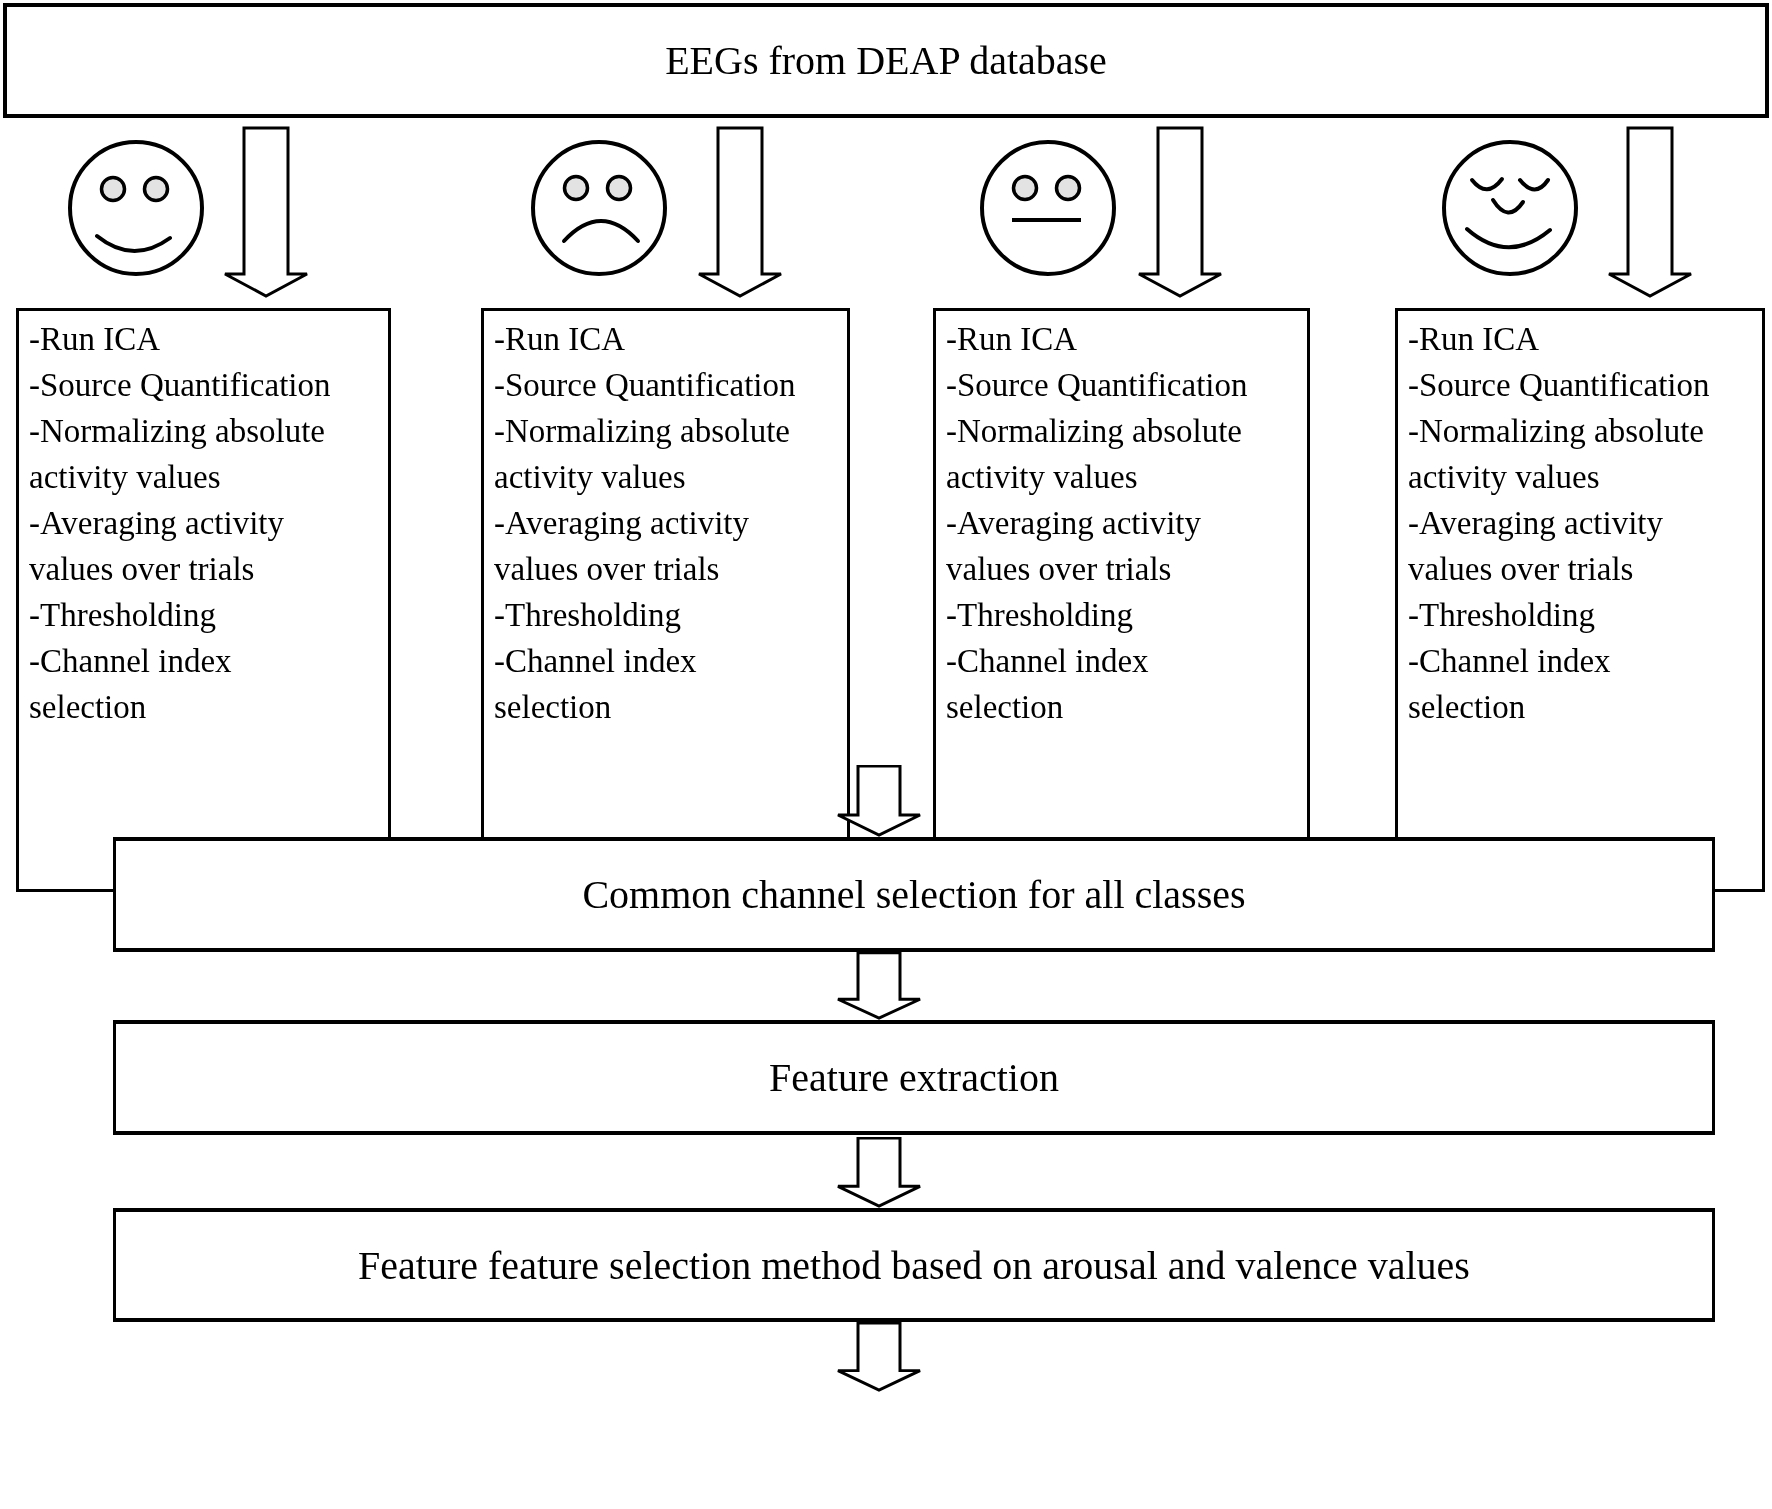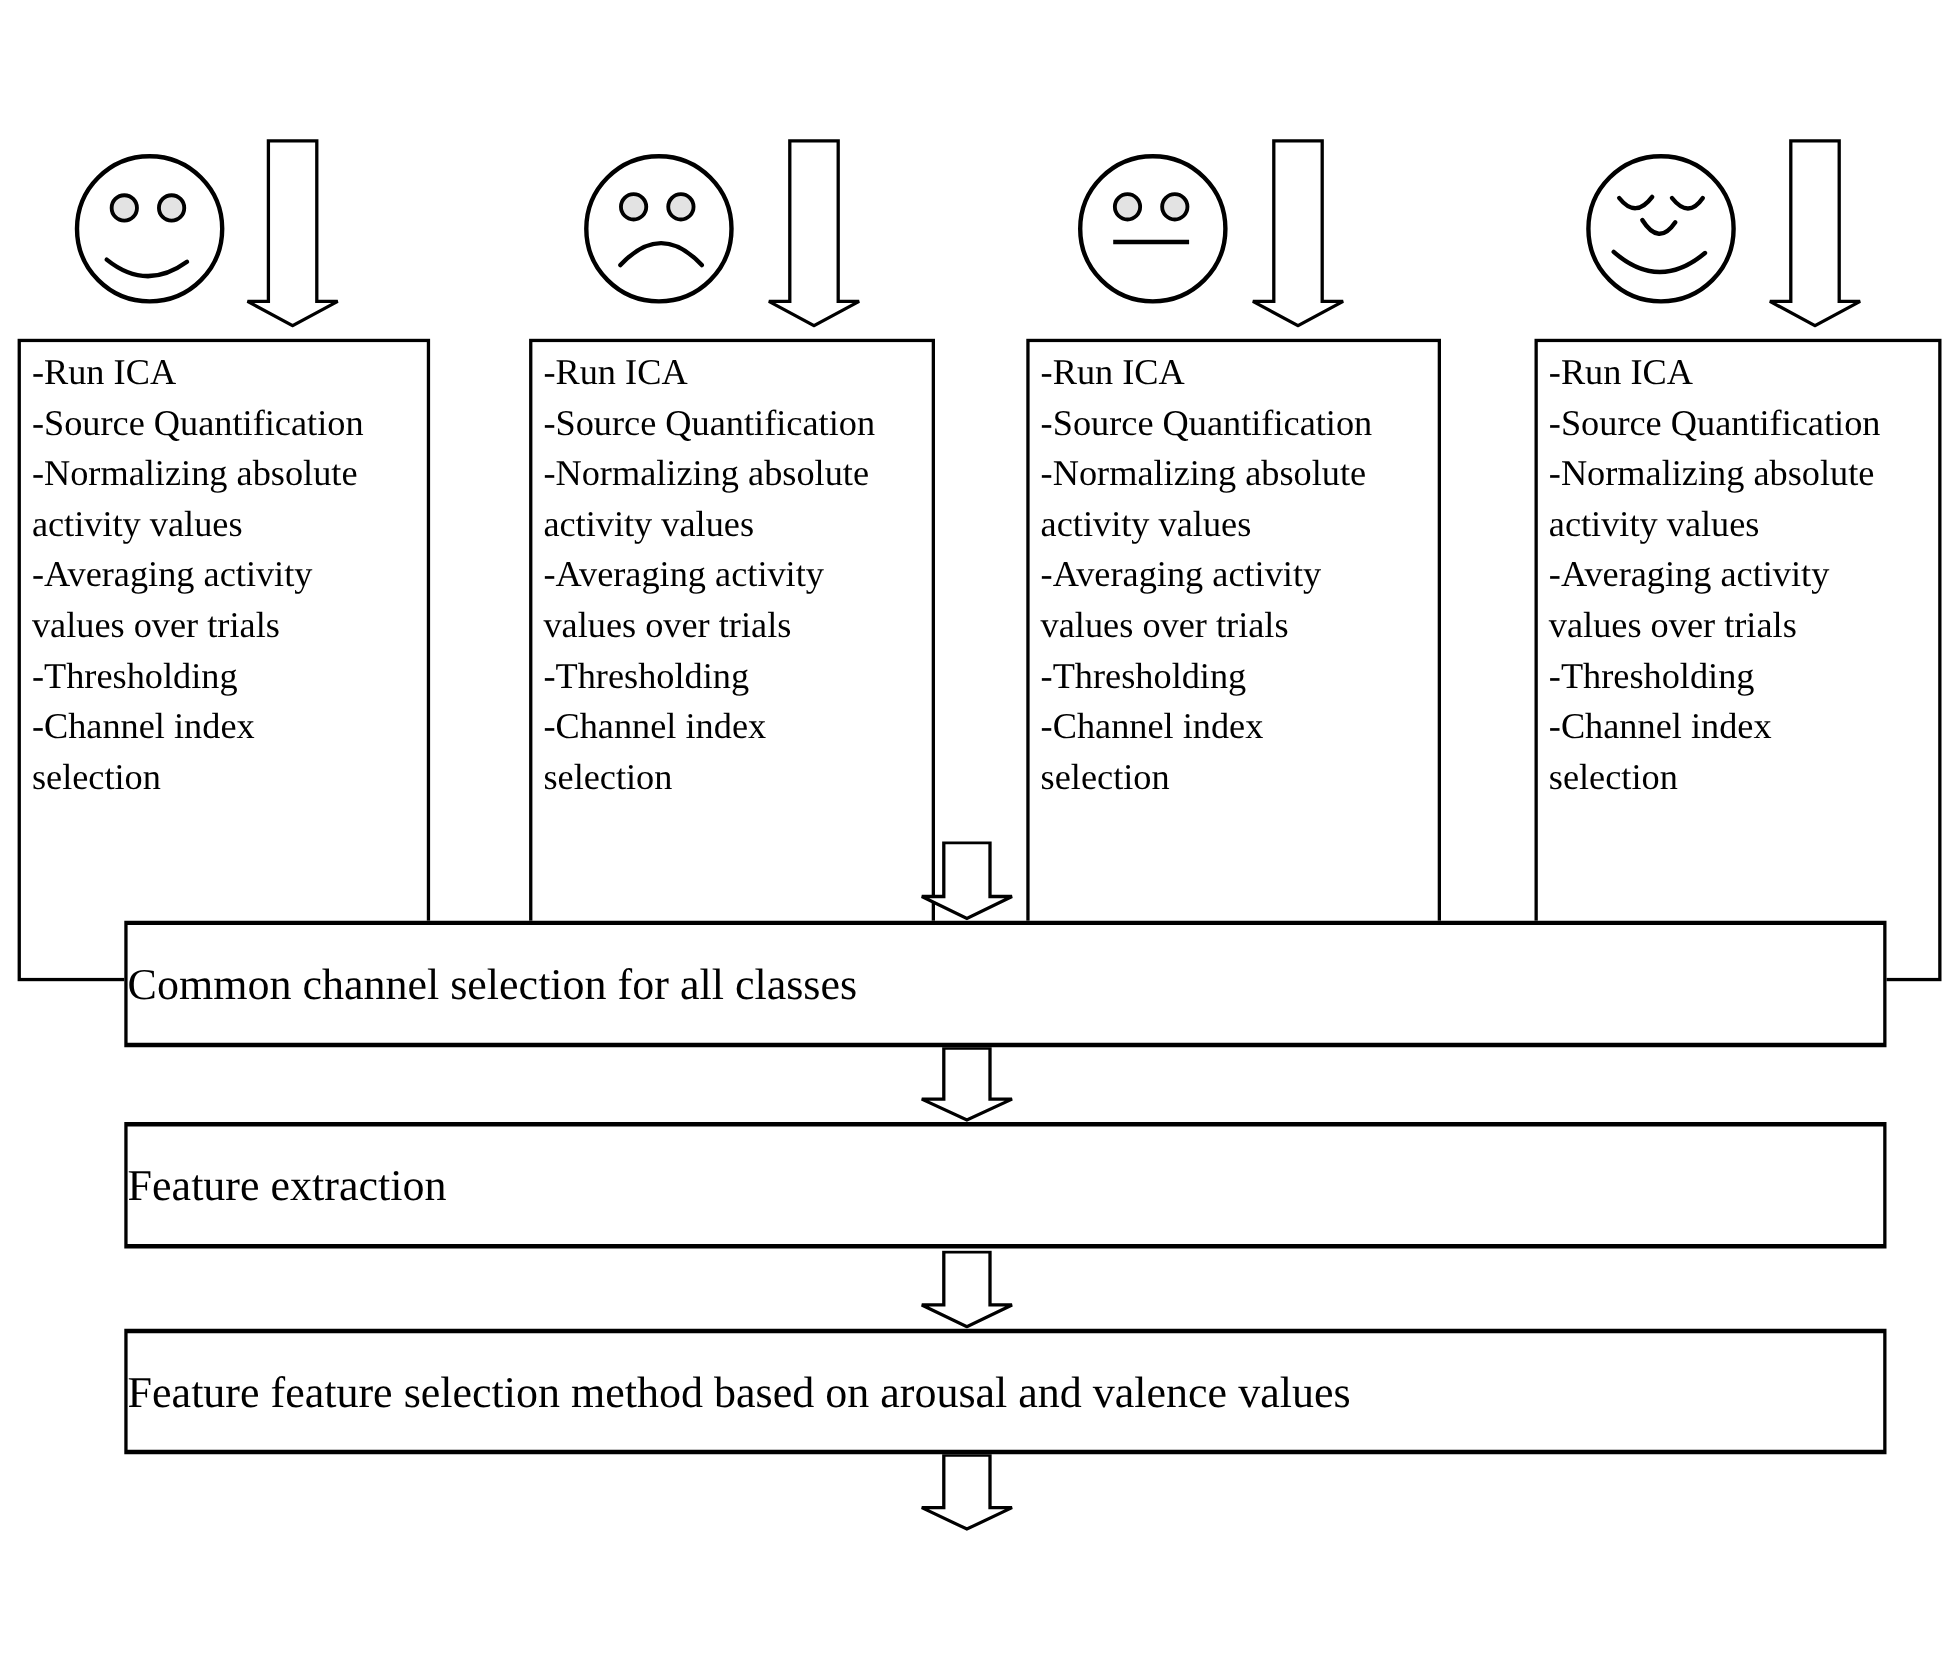--- a/index.html
+++ b/index.html
@@ -5,35 +5,38 @@
   html,body{margin:0;padding:0;background:#ffffff;}
   #canvas{
     position:relative;width:1772px;height:1509px;background:var(--box-fill,#fff);
     font-family:"Liberation Serif","DejaVu Serif",serif;color:var(--stroke,#000);
     overflow:hidden;
   }
   .box{position:absolute;background:var(--box-fill,#fff);border:3px solid var(--stroke,#000);box-sizing:border-box;}
   .topbox{left:3px;top:3px;width:1766px;height:115px;border-width:4px;
     display:flex;align-items:center;justify-content:center;font-size:40px;}
   .bigbox{left:113px;width:1602px;border-width:4px 3px;
-    display:flex;align-items:center;justify-content:flex-start;font-size:40px;text-align:center;}
+    display:flex;align-items:center;justify-content:center;font-size:40px;text-align:center;}
   .procbox{top:308px;height:584px;font-size:33px;line-height:46px;padding:5px 8px 0 10px;}
   .step{white-space:pre-line;}
   .face,.arrow{position:absolute;}
   .head{fill:var(--box-fill,#fff);stroke:var(--stroke,#000);stroke-width:4;}
   .eye{fill:var(--eye-fill,#e3e3e3);stroke:var(--stroke,#000);stroke-width:3.5;}
   .mouth,.lid{fill:none;stroke:var(--stroke,#000);stroke-width:4;stroke-linecap:round;}
   .arrow polygon{fill:var(--box-fill,#fff);stroke:var(--stroke,#000);stroke-width:3;stroke-linejoin:miter;}
   .nline{stroke:var(--stroke,#000);stroke-width:4;stroke-linecap:butt;}
 </style>
 </head>
 <body>
 
 <div id="canvas">
 
+  <div class="box topbox">
+    <span>EEGs from DEAP database</span>
+  </div>
 
   <svg class="face" style="left:66px;top:138px" width="140" height="140" viewBox="0 0 140 140">
     <circle class="head" cx="70" cy="70" r="66"></circle>
     <circle class="eye" cx="47" cy="51" r="11.5"></circle>
     <circle class="eye" cx="90" cy="51" r="11.5"></circle>
     <path class="mouth" d="M31 98 Q67 127 104 100"></path>
   </svg>
   <svg class="arrow" style="left:223px;top:126px" width="86" height="172" viewBox="0 0 86 172">
     <polygon points="21,2 65,2 65,148 84,148 43,170 2,148 21,148"></polygon>
   </svg>

